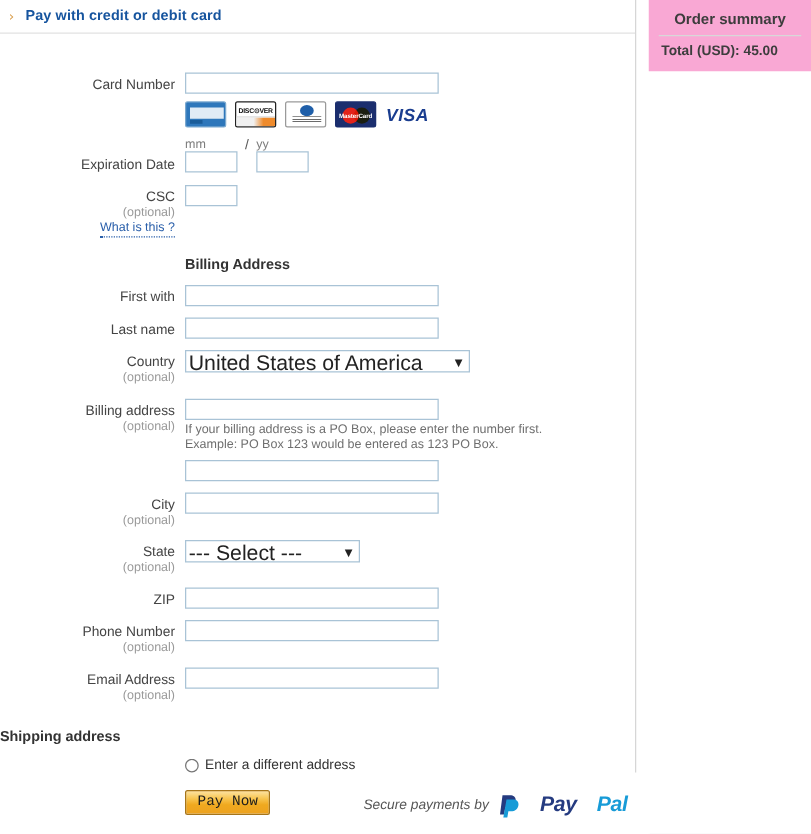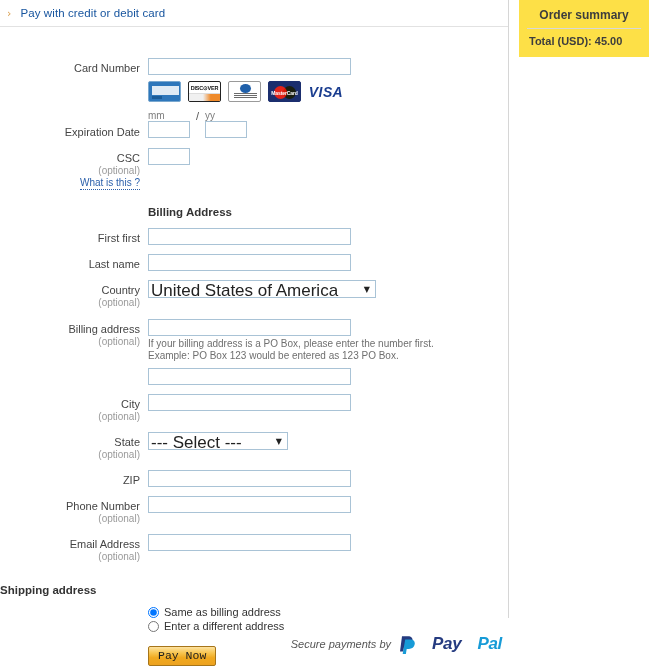--- a/index.html
+++ b/index.html
@@ -70,21 +70,21 @@
   }
   .hdr-chevron {
     color: #d99d4a;
     font-size: 11px;
     line-height: 1;
     margin-right: 9px;
     font-family: "DejaVu Sans", sans-serif;
   }
   .hdr-title {
     color: #16549e;
-    font-weight: normal;
+    font-weight: bold;
     font-size: 11.5px;
     letter-spacing: .1px;
   }
 
   
   #form-body {
     position: absolute;
     left: 0;
     top: 27px;
     width: 508px;
@@ -354,21 +354,21 @@
     cursor: pointer;
     line-height: 13px;
   }
 
   
   #order-summary {
     position: absolute;
     left: 519px;
     top: 0;
     width: 130px;
-    background: #fde047;
+    background: #f9a8d4;
     padding: 4px 0 10px 0;
     box-sizing: border-box;
   }
   #order-summary .os-title {
     text-align: center;
     font-weight: bold;
     font-size: 12px;
     color: #3d3d3d;
     padding: 4px 0 6px 0;
   }
@@ -490,21 +490,21 @@
       </div>
 
       <div class="row" style="margin-top:16px;">
         <div class="lbl"></div>
         <div class="fld">
           <div class="sec-title">Billing Address</div>
         </div>
       </div>
 
       <div class="row" style="margin-top:10px;">
-        <div class="lbl">First first</div>
+        <div class="lbl">First with</div>
         <div class="fld">
           <input class="inp inp-wide" type="text" value="" style="">
         </div>
       </div>
 
       <div class="row" style="margin-top:9px;">
         <div class="lbl">Last name</div>
         <div class="fld">
           <input class="inp inp-wide" type="text" value="" style="">
         </div>
@@ -592,24 +592,20 @@
       <div class="row" style="margin-top:17px;flex-direction:column;">
         <div class="lbl"></div>
         <div class="fld">
           <div class="sec-title">Shipping address</div>
         </div>
       </div>
 
       <div class="row" style="margin-top:9px;">
         <div class="lbl"></div>
         <div class="fld">
-          <div class="radio-row">
-            <input type="radio" name="shipping" id="ship-same" checked="" style="">
-            <label for="ship-same">Same as billing address</label>
-          </div>
           <div class="radio-row">
             <input type="radio" name="shipping" id="ship-diff" style="">
             <label for="ship-diff">Enter a different address</label>
           </div>
         </div>
       </div>
 
       <div class="row" style="margin-top:13px;">
         <div class="lbl"></div>
         <div class="fld">

